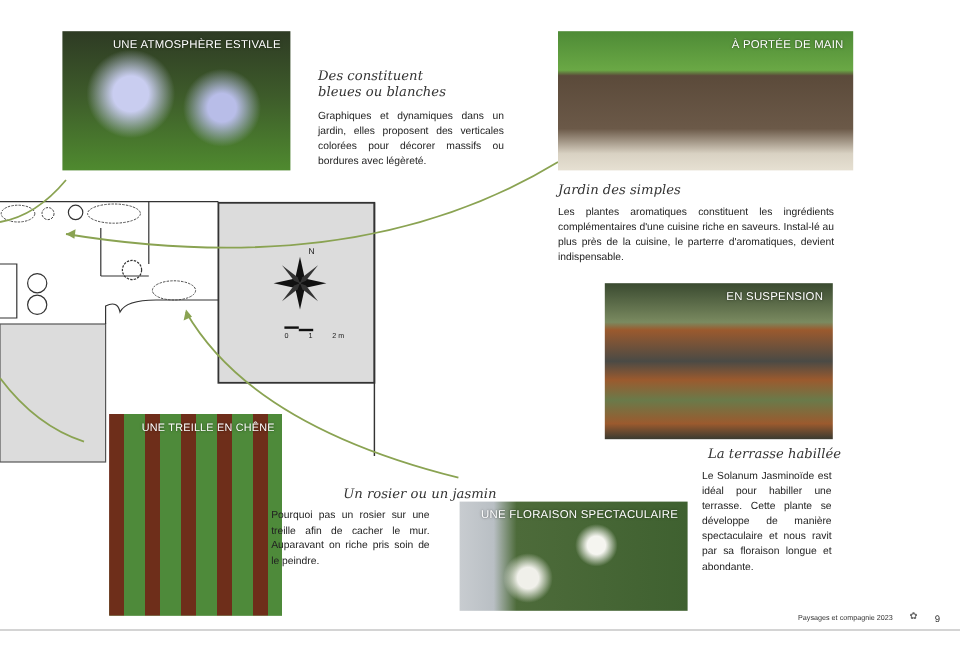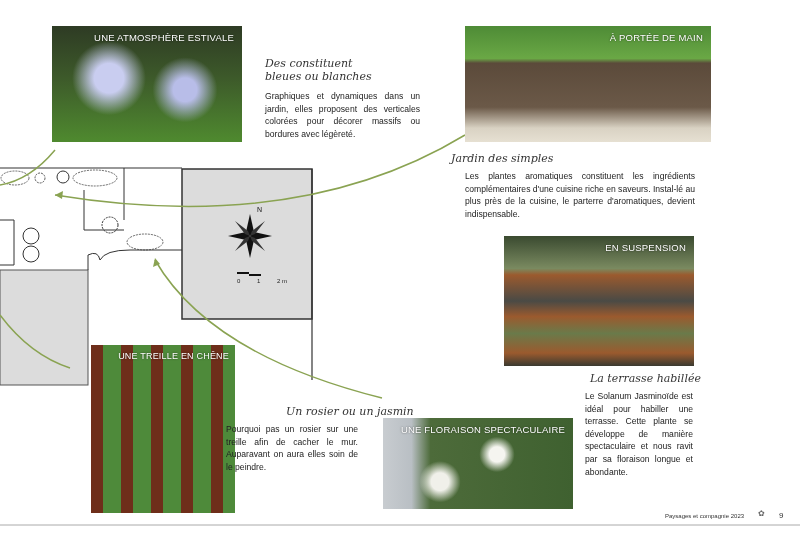--- a/index.html
+++ b/index.html
@@ -87,24 +87,24 @@
 <div class="photo" style="left:91px;top:345px;width:144px;height:168px;background:repeating-linear-gradient(90deg,#6e2e1a 0 12px,#4e8a3a 12px 30px),linear-gradient(180deg,#c86aa0,#4e8a3a);">
   <span class="cap" style="right:6px;font-size:9px;">UNE TREILLE EN CHÊNE</span>
 </div>
 
 <div class="title" style="left:265px;top:57px;">
   <div>Des constituent</div>
   <div>bleues ou blanches</div>
 </div>
 <div class="body" style="left:265px;top:90px;width:155px;">Graphiques et dynamiques dans un jardin, elles proposent des verticales colorées pour décorer massifs ou bordures avec légèreté.</div>
 
-<div class="title" style="left:451px;top:152px;text-align:right;">Jardin des simples</div>
+<div class="title" style="left:465px;top:152px;text-align:right;">Jardin des simples</div>
 <div class="body" style="left:465px;top:170px;width:230px;">Les plantes aromatiques constituent les ingrédients complémentaires d'une cuisine riche en saveurs. Instal-lé au plus près de la cuisine, le parterre d'aromatiques, devient indispensable.</div>
 
 <div class="title" style="left:590px;top:372px;">La terrasse habillée</div>
 <div class="body" style="left:585px;top:390px;width:108px;">Le Solanum Jasminoïde est idéal pour habiller une terrasse. Cette plante se développe de manière spectaculaire et nous ravit par sa floraison longue et abondante.</div>
 
 <div class="title" style="left:238px;top:405px;margin-left:48px;">Un rosier ou un jasmin</div>
-<div class="body" style="left:226px;top:423px;width:132px;">Pourquoi pas un rosier sur une treille afin de cacher le mur. Auparavant on aura elles soin de le peindre.</div>
+<div class="body" style="left:226px;top:423px;width:132px;">Pourquoi pas un rosier sur une treille afin de cacher le mur. Auparavant on riche pris soin de le peindre.</div>
 
 <div class="footer" style="left:665px;top:513px;">Paysages et compagnie 2023</div>
 <div class="footer" style="left:758px;top:509px;font-size:8px;color:#666;">✿</div>
 <div class="footer" style="left:779px;top:511px;font-size:8px;">9</div>
 
 </body></html>

